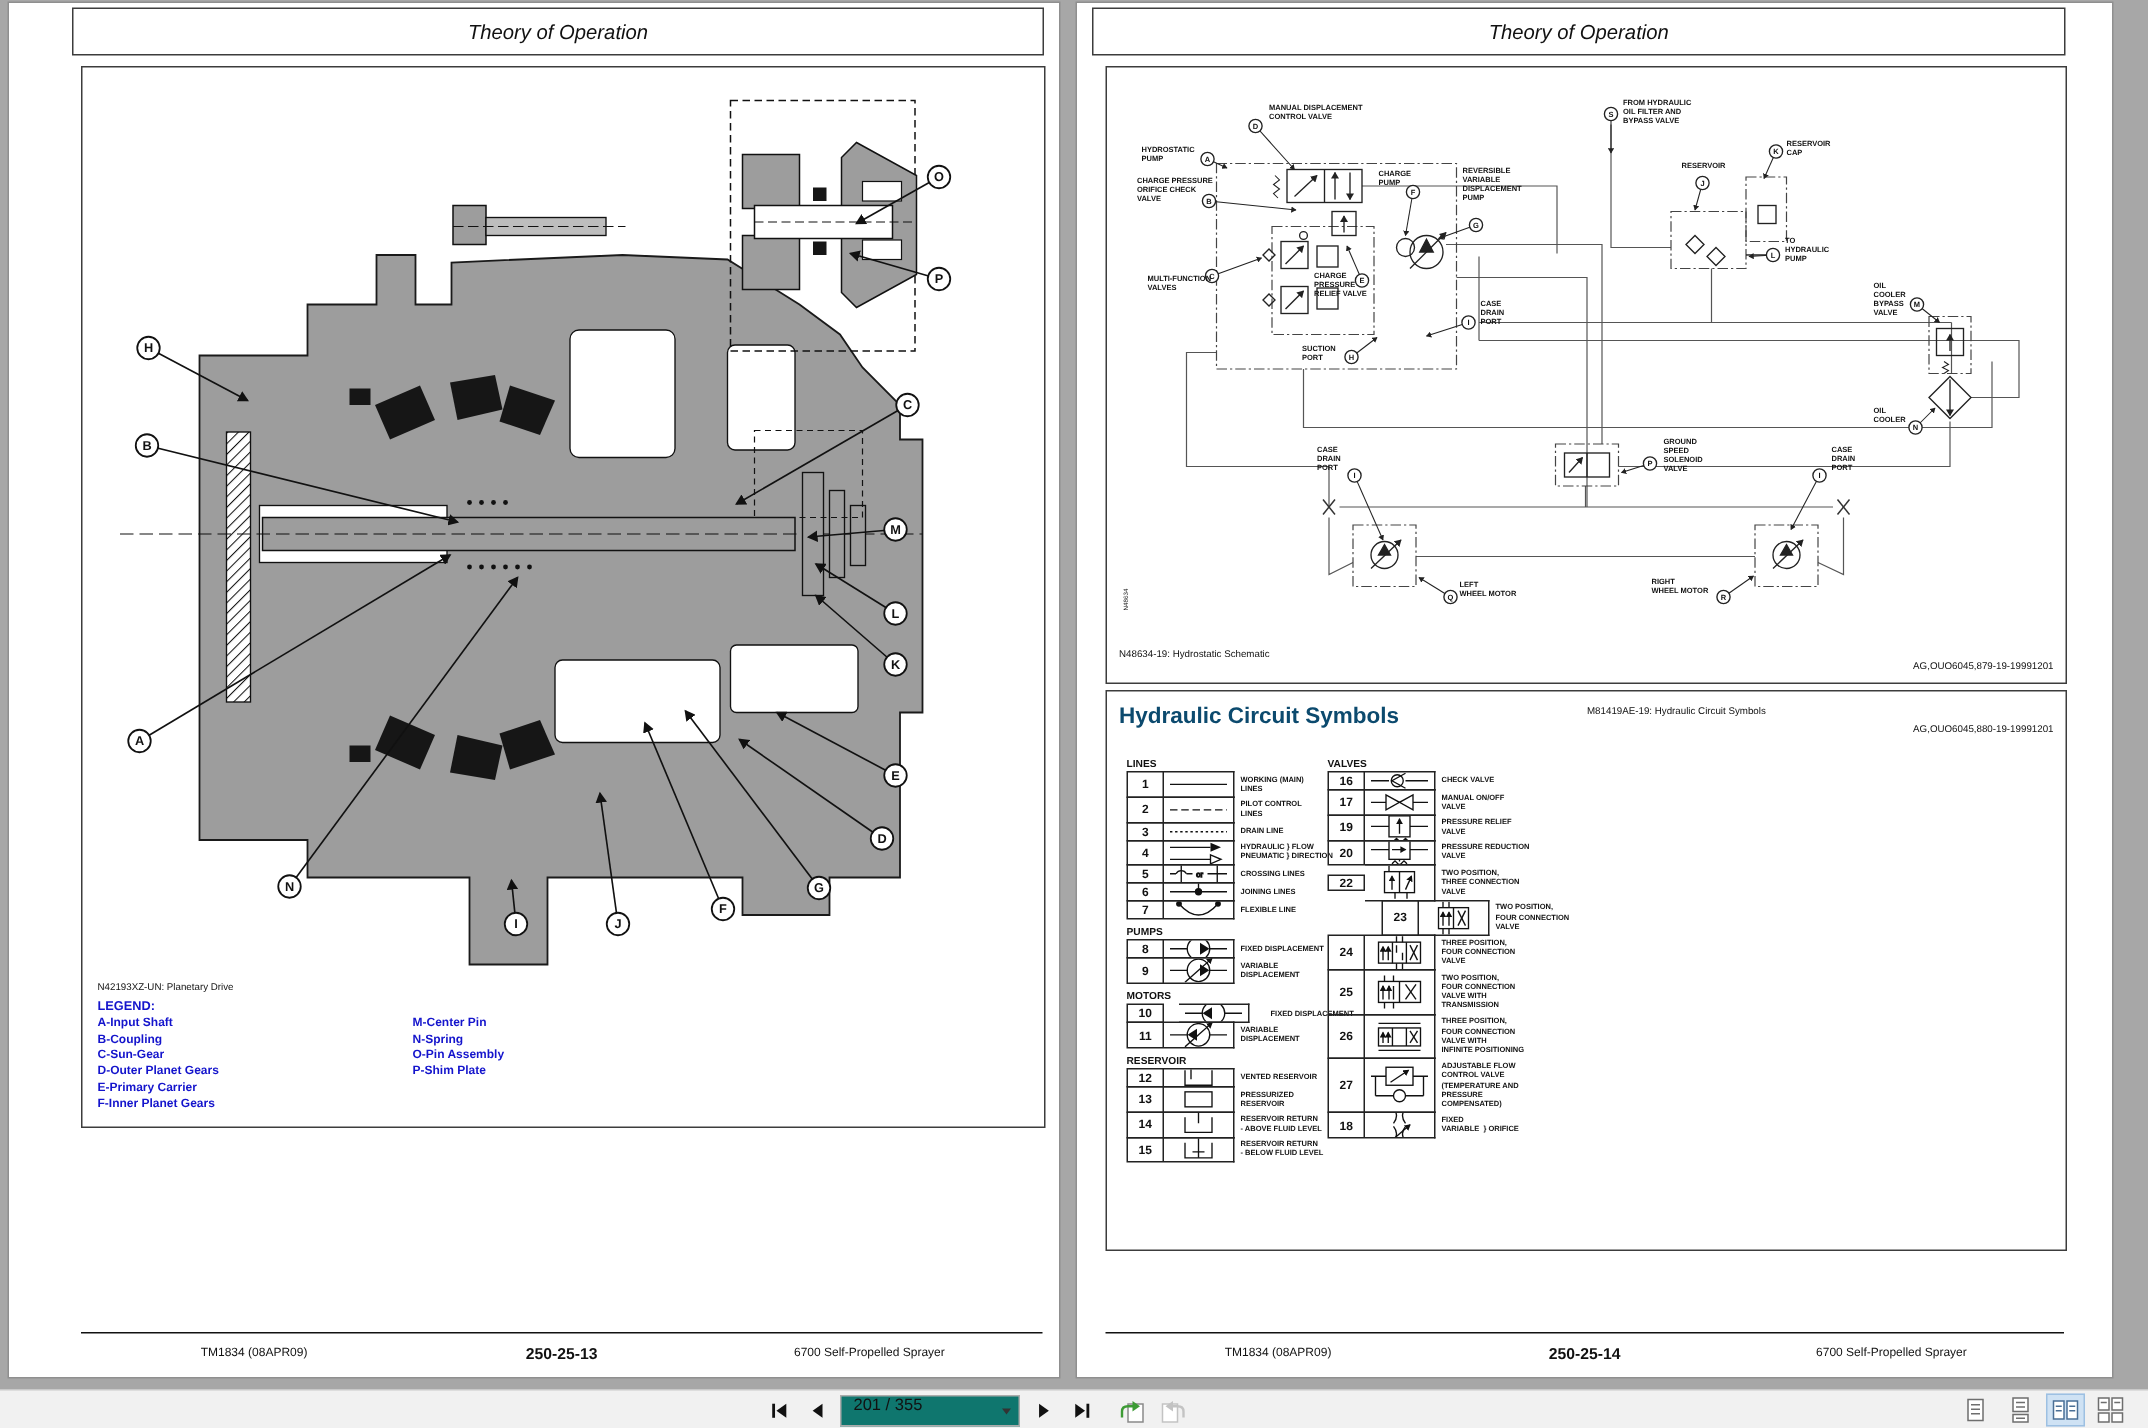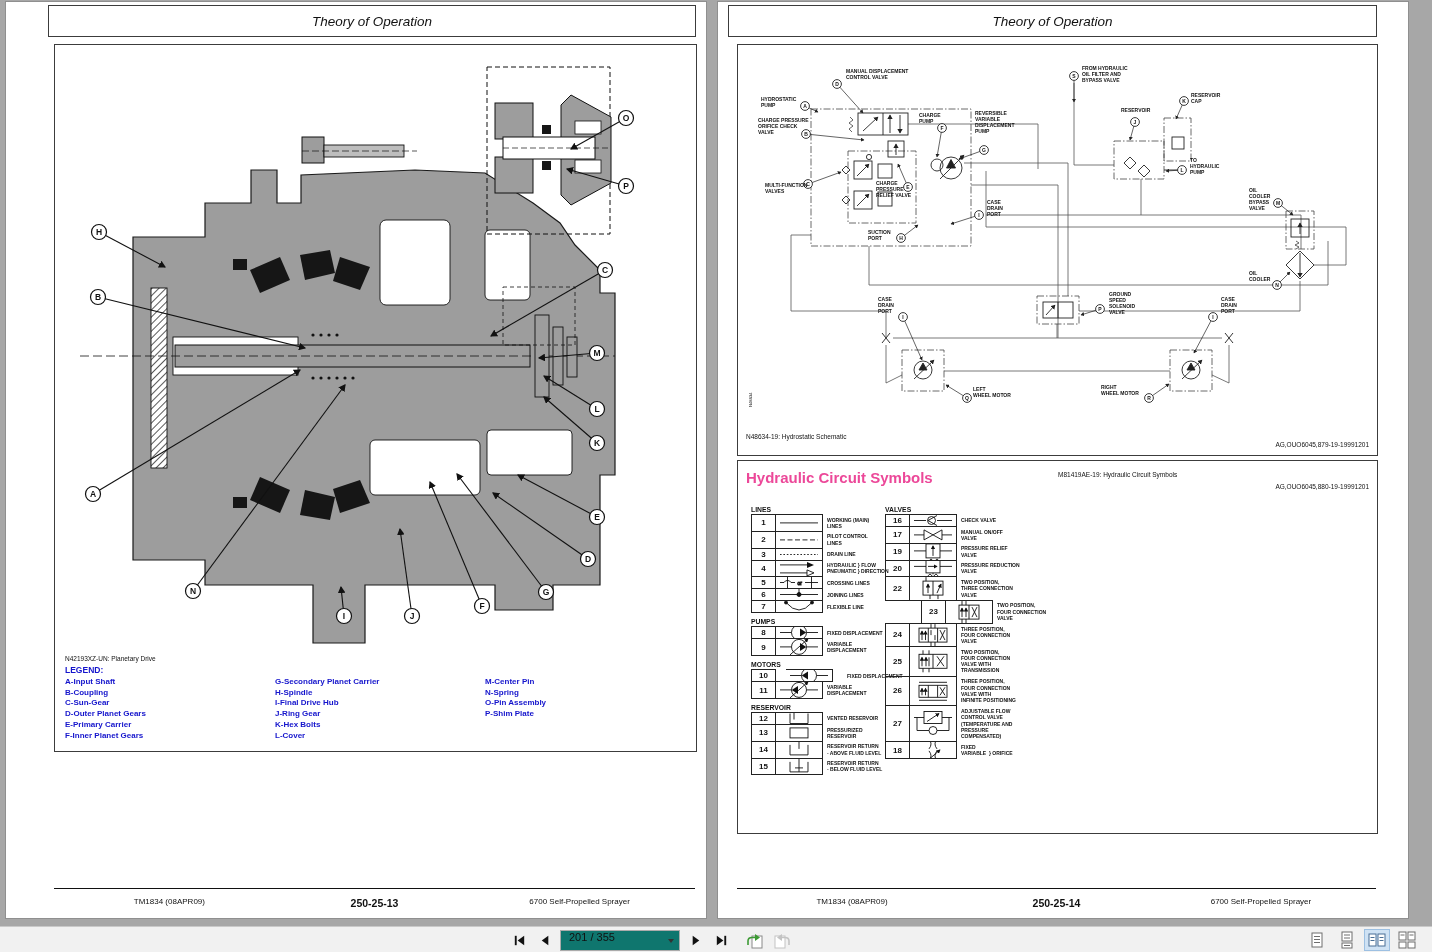--- a/index.html
+++ b/index.html
@@ -19,21 +19,21 @@
   .schem-box{left:19px;top:42px;width:639px;height:410px;}
   .sym-box{left:19px;top:458px;width:639px;height:372px;border:1px solid #3c3c3c;position:absolute;background:#fff;}
   .fig-caption{position:absolute;left:10px;top:610px;font-size:6.5px;color:#111;}
   .legend-title{position:absolute;left:10px;top:620px;font-size:8.5px;font-weight:bold;color:#1414cc;}
   .legend-cols{position:absolute;left:10px;top:632px;width:620px;display:flex;}
   .legend-col{line-height:10.7px;font-size:8px;font-weight:bold;color:#1414cc;}
   .legend-col:nth-child(1){width:210px;}
   .legend-col:nth-child(2){width:210px;}
   .schem-caption{position:absolute;left:8px;top:388px;font-size:6.5px;color:#111;}
   .schem-code{position:absolute;right:8px;top:396px;font-size:6.5px;color:#111;}
-  .sym-title{position:absolute;left:8px;top:8px;font-size:15px;font-weight:bold;color:#ec4899;}
+  .sym-title{position:absolute;left:8px;top:8px;font-size:15px;font-weight:bold;color:#0c4a6e;}
   .sym-subtitle{position:absolute;left:320px;top:10px;font-size:6.5px;color:#111;}
   .sym-code{position:absolute;right:8px;top:22px;font-size:6.5px;color:#111;}
   .sym-col{position:absolute;top:40px;}
   #sym-col-left{left:13px;width:290px;}
   #sym-col-right{left:147px;width:290px;}
   .sym-group-h{font-size:6.8px;font-weight:bold;color:#111;margin:5px 0 2px 0;}
   .sym-row{display:flex;align-items:stretch;margin-top:-1px;}
   .sym-num{width:23px;border:1px solid #222;display:flex;align-items:center;justify-content:center;
            font-size:8px;font-weight:bold;color:#111;}
   .sym-glyph{width:46px;border:1px solid #222;border-left:none;display:flex;align-items:center;justify-content:center;}
@@ -196,28 +196,20 @@
       <div class="fig-caption">N42193XZ-UN: Planetary Drive</div>
       <div class="legend-title">LEGEND:</div>
       <div class="legend-cols" id="legend-cols">
           <div class="legend-col">
             <div>A-Input Shaft</div>
             <div>B-Coupling</div>
             <div>C-Sun-Gear</div>
             <div>D-Outer Planet Gears</div>
             <div>E-Primary Carrier</div>
             <div>F-Inner Planet Gears</div>
-          </div>
-          <div class="legend-col">
-            <div>G-Secondary Planet Carrier</div>
-            <div>H-Spindle</div>
-            <div>I-Final Drive Hub</div>
-            <div>J-Ring Gear</div>
-            <div>K-Hex Bolts</div>
-            <div>L-Cover</div>
           </div>
           <div class="legend-col">
             <div>M-Center Pin</div>
             <div>N-Spring</div>
             <div>O-Pin Assembly</div>
             <div>P-Shim Plate</div>
           </div>
         </div>
     </div>
 
@@ -784,21 +776,21 @@
                   <path d="M17,14.9 l2,-2 l3,3 l3,-3 l2,2" fill="none"></path>
                   <line x1="3" y1="5.4" x2="15" y2="5.4"></line>
                   <line x1="29" y1="5.4" x2="41" y2="5.4"></line>
                   <line x1="22" y1="11.9" x2="22" y2="16.9" stroke-dasharray="1.5,1.5"></line>
                 </g>
               </svg>
             </div>
             <div class="sym-desc">PRESSURE REDUCTION
 VALVE</div>
           </div>
-          <div class="sym-row" style="height: 24.2px;">
+          <div class="sym-row" style="height: 24.2px; align-items: center;">
             <div class="sym-num">22</div>
             <div class="sym-glyph">
               <svg width="44" height="22.200000000000003" viewBox="0 0 44 22.200000000000003">
     <defs>
                   <marker id="sa" markerWidth="5" markerHeight="5" refX="3.8" refY="2.5" orient="auto">
     <path d="M0,0 L4.5,2.5 L0,5 Z" fill="#111"></path>
                   </marker>
                 </defs>
     <g stroke="#111" stroke-width="0.9" fill="none">
                   <rect x="12" y="4.100000000000001" width="20" height="14" fill="none"></rect>

